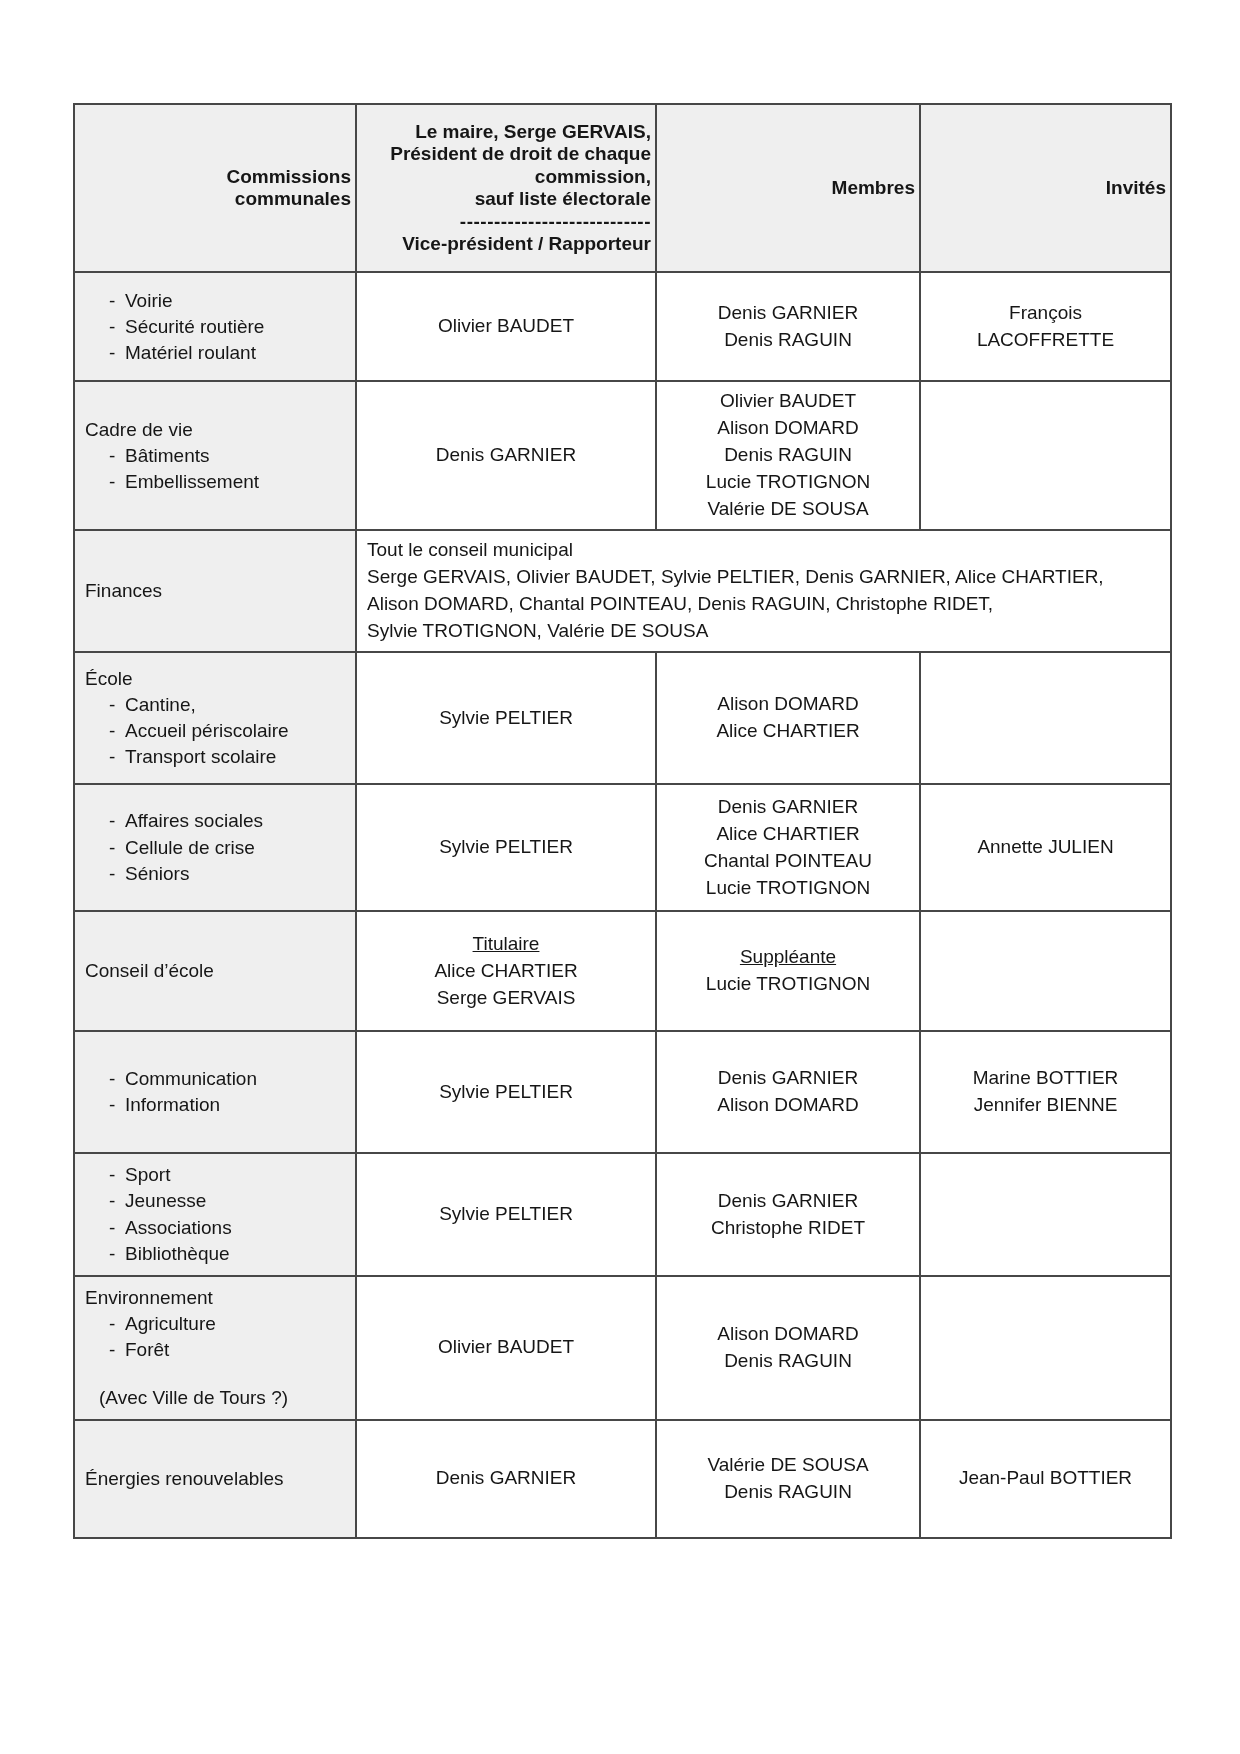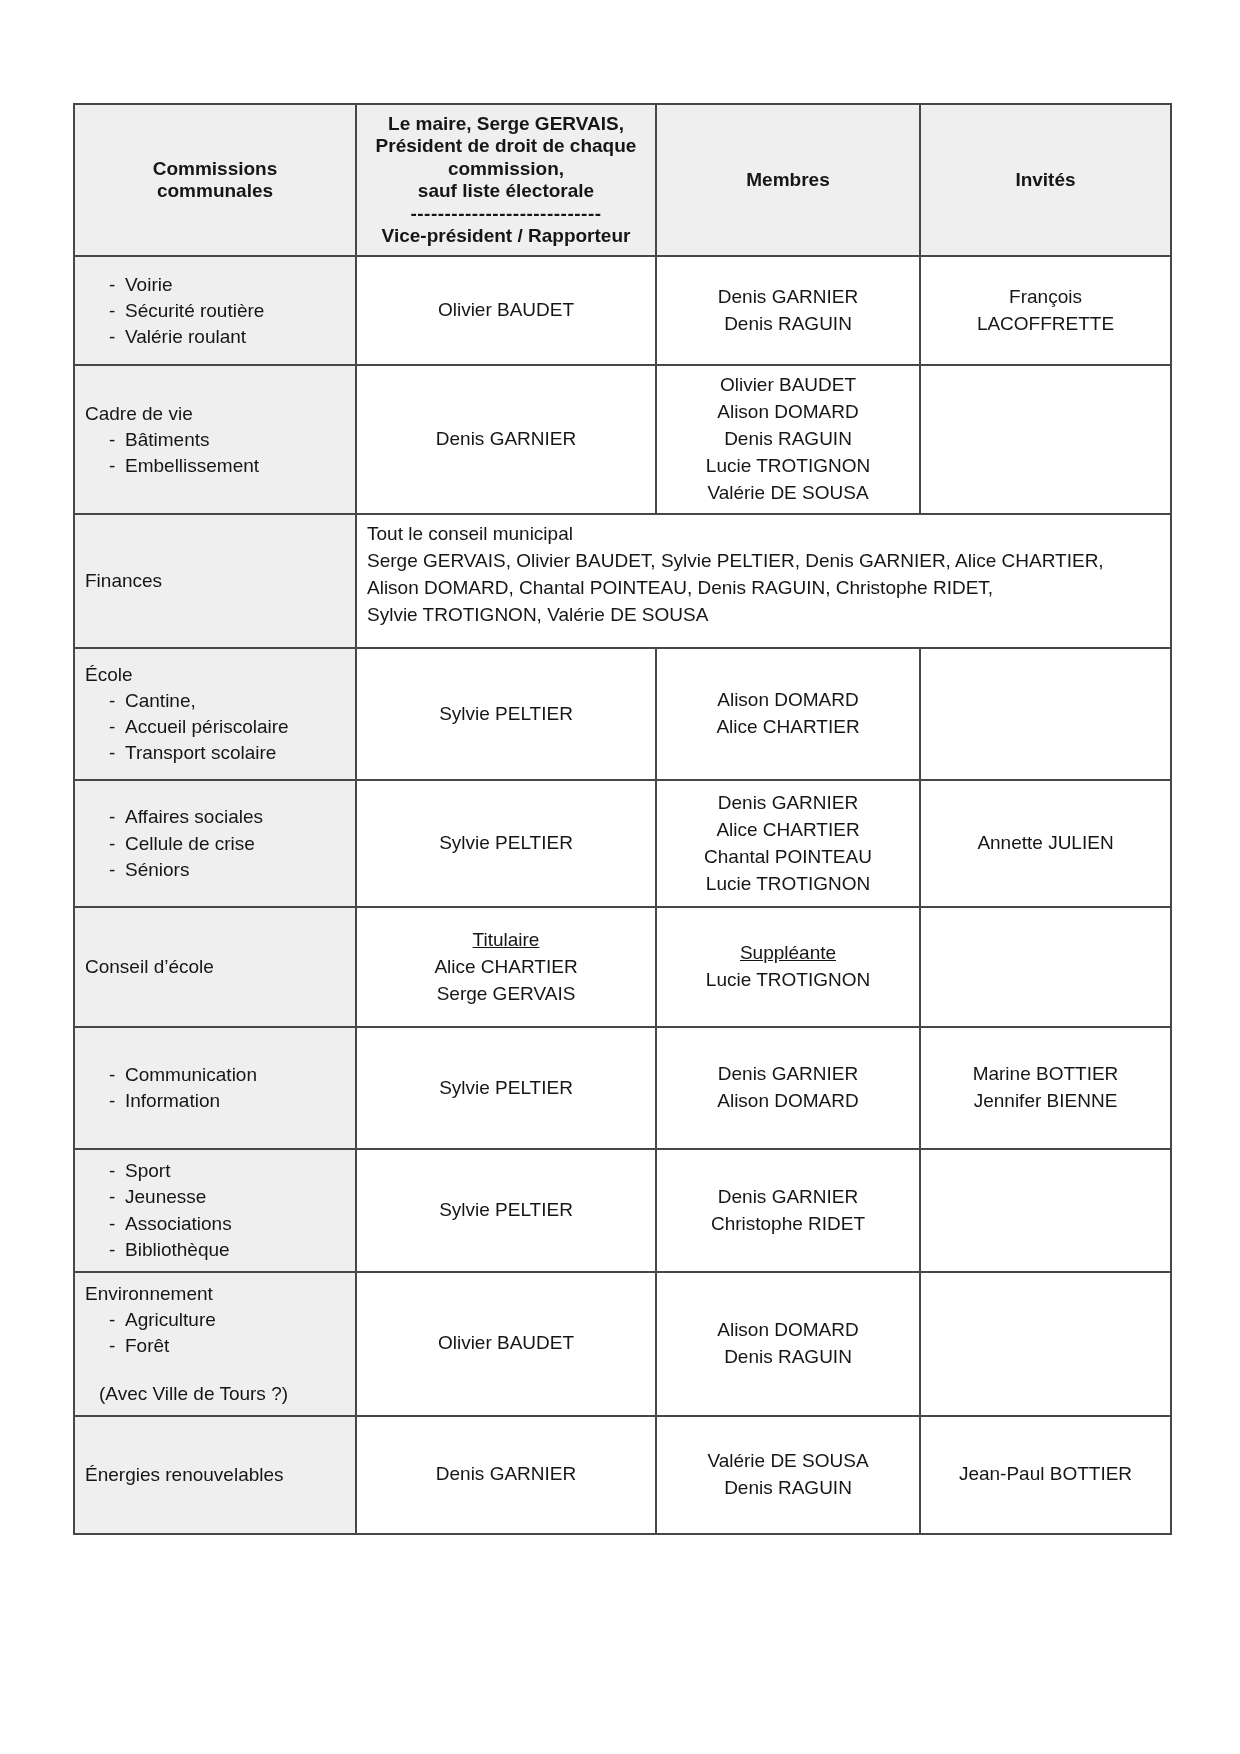--- a/index.html
+++ b/index.html
@@ -19,23 +19,23 @@
   th, td {
     border: 2px solid var(--border-color, #474747);
     font-size: 19px;
     vertical-align: middle;
     overflow: hidden;
   }
   .shaded { background: var(--shade-color, #efefef); }
 
   thead th {
     font-weight: bold;
-    text-align: center;
+    text-align: right;
     line-height: 1.18;
-    padding: 8px 4px;
+    padding: 16px 4px;
   }
   .hdr-dashes { font-weight: bold; letter-spacing: 0.5px; }
 
   td.cell-commission {
     text-align: left;
     padding: 8px 6px 8px 10px;
     line-height: 1.38;
   }
   .commission-title { line-height: 1.38; }
   .bullet { display: flex; line-height: 1.38; }
@@ -50,21 +50,21 @@
   td.cell-names {
     text-align: center;
     padding: 6px 4px;
   }
   .name-line { line-height: 1.42; }
   .label-underline { text-decoration: underline; }
 
   td.cell-fullspan {
     vertical-align: top;
     text-align: left;
-    padding: 6px 8px 18px 10px;
+    padding: 6px 8px 6px 10px;
     background: #ffffff;
   }
   .fullspan-line { line-height: 1.42; }
 </style>
 </head>
 <body style="color: rgb(22, 22, 22);">
 
 <div class="page">
   <table class="commissions">
     <colgroup>
@@ -97,21 +97,21 @@
             <div class="bullet">
               <span class="dash">-</span>
               <span class="bullet-text">Voirie</span>
             </div>
             <div class="bullet">
               <span class="dash">-</span>
               <span class="bullet-text">Sécurité routière</span>
             </div>
             <div class="bullet">
               <span class="dash">-</span>
-              <span class="bullet-text">Valérie roulant</span>
+              <span class="bullet-text">Matériel roulant</span>
             </div>
           </td>
           <td class="cell-names">
             <div class="name-line">Olivier BAUDET</div>
           </td>
           <td class="cell-names">
             <div class="name-line">Denis GARNIER</div>
             <div class="name-line">Denis RAGUIN</div>
           </td>
           <td class="cell-names">

